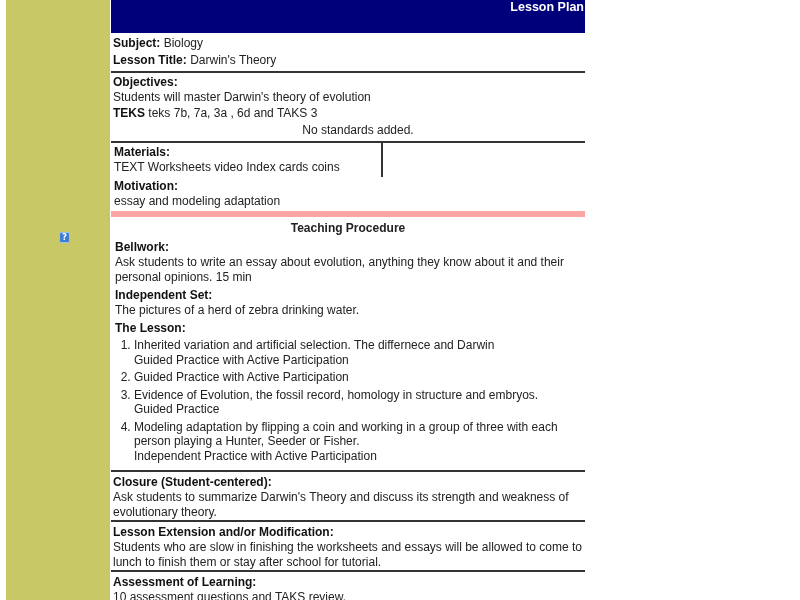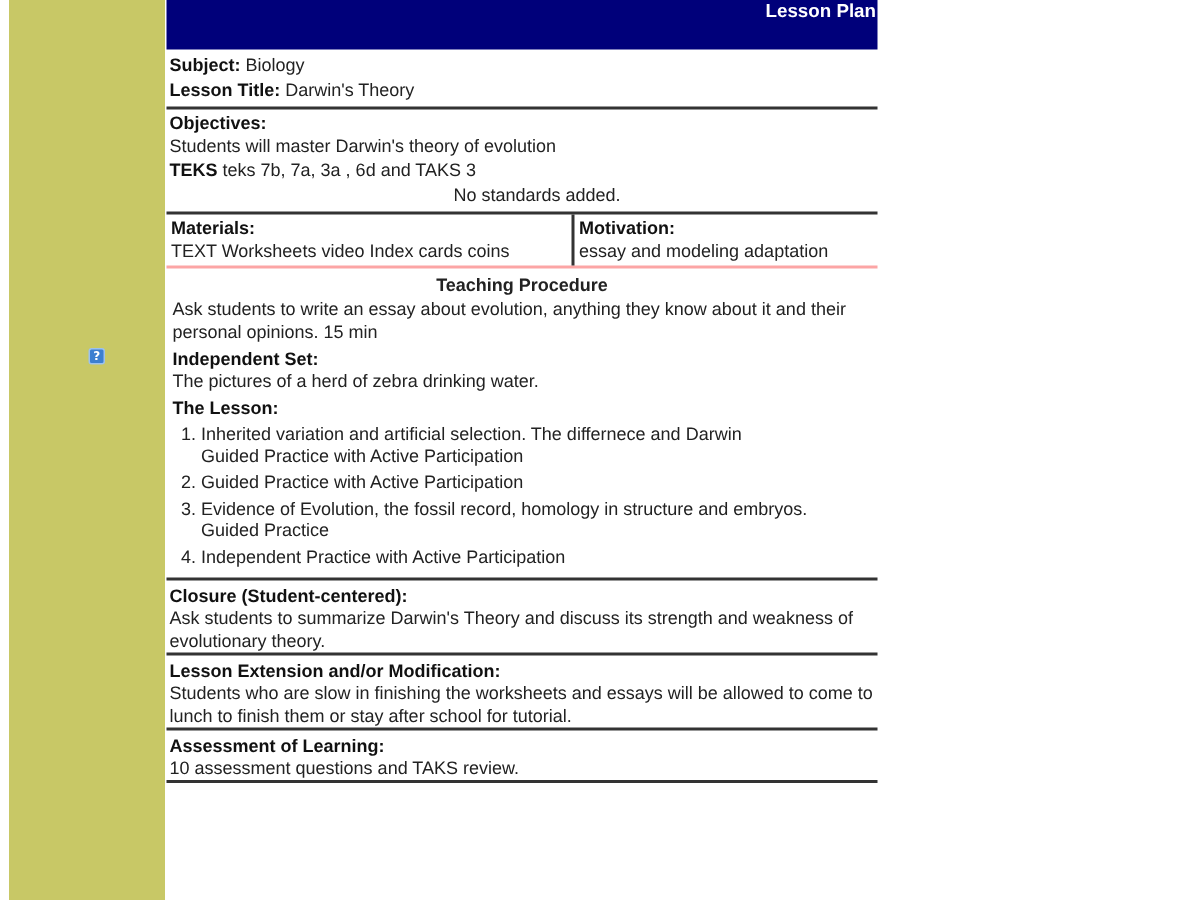--- a/index.html
+++ b/index.html
@@ -27,21 +27,21 @@
   .header-bar {
     height: 33px; background: #00007a; color: #fff; text-align: right;
     font-weight: bold; font-size: 12.5px; line-height: 15px; padding-right: 1px;
   }
   .section { padding: 2px 2px 2px 2px; border-bottom: 2px solid #333; }
   .row { display: flex; }
   b, .lbl { font-weight: bold; color: #111; }
   .teacher-line { height: 18px; line-height: 18px; }
   .line { line-height: 17px; }
   .indent { padding-left: 20px; line-height: 17px; text-align: center; }
-  .two-col { display: flex; border-bottom: 2px solid #fca5a5; }
+  .two-col { display: flex; border-bottom: 6px solid #fca5a5; flex-direction: column; }
   .two-col .cell { padding: 2px 3px; }
   .two-col .cell.left { width: 264px; border-right: 2px solid #333; }
   .center-title { text-align: center; font-weight: bold; line-height: 17px; padding-top: 1px; }
   .sub { padding: 0 2px; }
   .sub .lbl { display: block; line-height: 15px; margin-top: 3px; }
   ol { margin: 0; padding-left: 19px; }
   ol li { line-height: 14.5px; margin-bottom: 3px; }
   .blk { padding: 3px 2px 0 2px; border-bottom: 2px solid #333; line-height: 15px; }
 </style>
 </head>
@@ -85,37 +85,39 @@
     </div>
     <div class="cell">
       <div class="lbl">Motivation:</div>
       <div>essay and modeling adaptation</div>
     </div>
   </div>
 
   <div class="section" style="padding-bottom:4px">
     <div class="center-title">Teaching Procedure</div>
     <div class="sub">
+      <span class="lbl">Bellwork:</span>
       <div>Ask students to write an essay about evolution, anything they know about it and their personal opinions. 15 min</div>
       <span class="lbl">Independent Set:</span>
       <div>The pictures of a herd of zebra drinking water.</div>
       <span class="lbl">The Lesson:</span>
       <ol style="margin-top:2px">
         <li>
           <div>Inherited variation and artificial selection. The differnece and Darwin</div>
           <div>Guided Practice with Active Participation</div>
         </li>
         <li>
           <div>Guided Practice with Active Participation</div>
         </li>
         <li>
           <div>Evidence of Evolution, the fossil record, homology in structure and embryos.</div>
           <div>Guided Practice</div>
         </li>
         <li>
+          <div>Modeling adaptation by flipping a coin and working in a group of three with each person playing a Hunter, Seeder or Fisher.</div>
           <div>Independent Practice with Active Participation</div>
         </li>
       </ol>
     </div>
   </div>
 
   <div class="blk">
     <div class="lbl">Closure (Student-centered):</div>
     <div>Ask students to summarize Darwin's Theory and discuss its strength and weakness of evolutionary theory.</div>
   </div>

